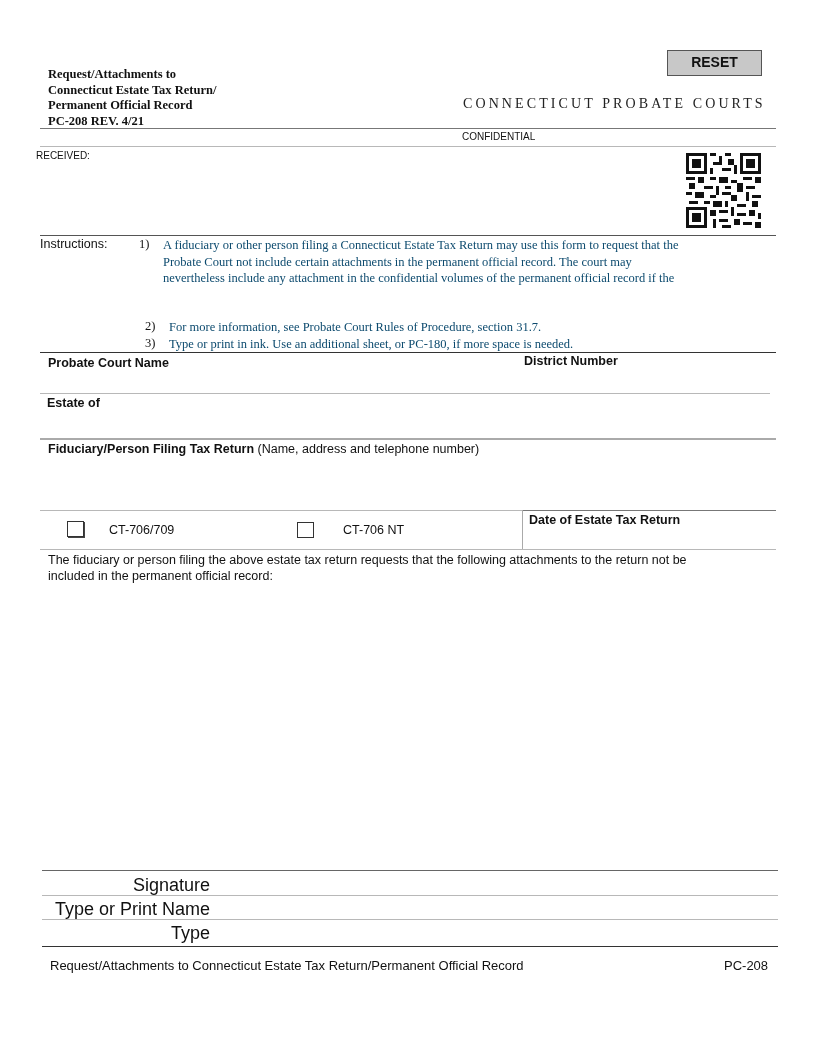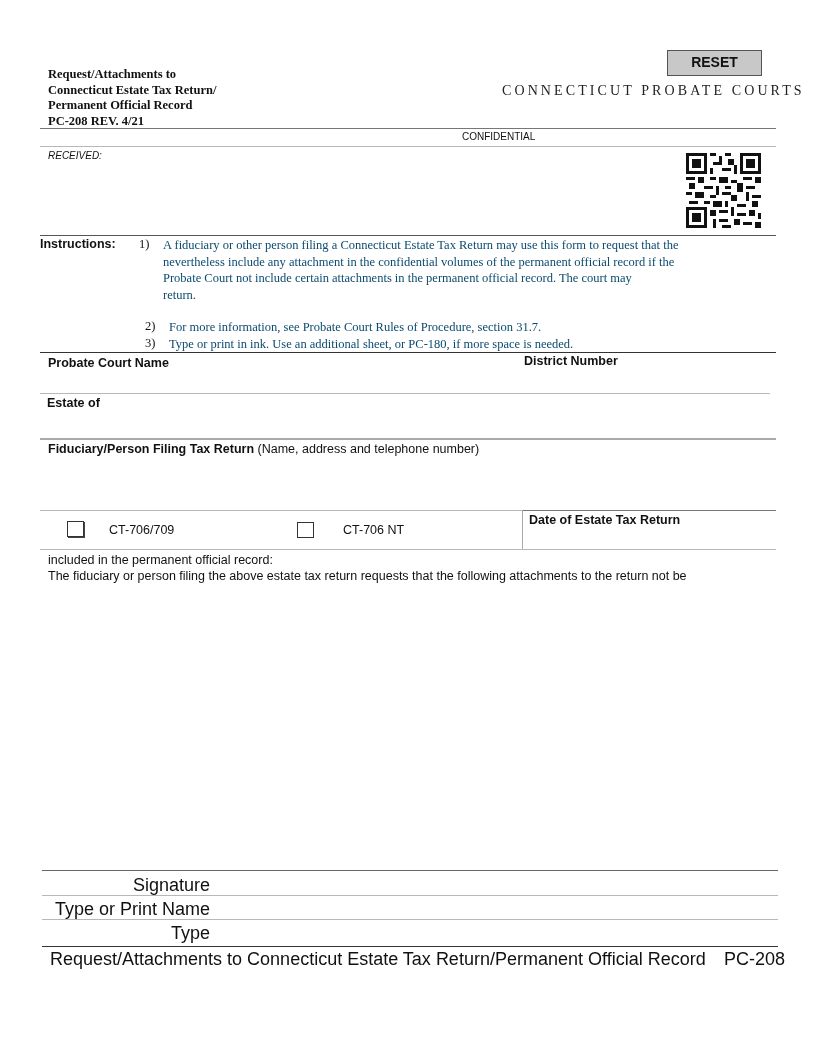--- a/index.html
+++ b/index.html
@@ -4,45 +4,45 @@
 <style>
   * { box-sizing: border-box; margin: 0; padding: 0; }
   html, body { width: 816px; height: 1056px; background: #ffffff; overflow: hidden; }
   body { position: relative; font-family: "Liberation Sans", sans-serif; color: #111; }
   .abs { position: absolute; }
 
   .form-title { left: 48px; top: 67px; font-size: 12.5px; font-weight: bold; line-height: 15.5px; font-family: Liberation Serif, serif; }
 
   .reset-btn { left: 667px; top: 50px; width: 95px; height: 26px; background: #c8c8c8; border: 1px solid #555;
     font-size: 14px; font-weight: bold; text-align: center; line-height: 22px; color: #111; cursor: pointer; }
-  .court-name { left: 463px; top: 83px; font-family: "Liberation Serif", serif; font-size: 14px; letter-spacing: 3.1px; color: #222; margin-left: 39px; }
+  .court-name { left: 463px; top: 96px; font-family: "Liberation Serif", serif; font-size: 14px; letter-spacing: 3.1px; color: #222; }
 
   .hline { position: absolute; height: 0; border-top: 1px solid #555; }
   .hline.light { border-top-color: #b8b8b8; }
   .hline.mid { border-top-color: #888; }
 
   .confidential { left: 462px; top: 131px; font-size: 10px; }
-  .received { left: 48px; top: 150px; font-size: 10px; font-style: italic; }
+  .received { left: 36px; top: 150px; font-size: 10px; }
 
   .qr { left: 686px; top: 153px; width: 75px; height: 75px; }
 
-  .instr-label { left: 40px; top: 237px; font-size: 12.5px; font-weight: bold; text-align: center; }
+  .instr-label { left: 40px; top: 237px; font-size: 12.5px; font-weight: normal; text-align: center; }
   .instr { font-family: "Liberation Serif", serif; font-size: 12.5px; line-height: 16.5px; color: #0c4a6e; }
   .instr-num { font-family: "Liberation Serif", serif; font-size: 12.5px; }
 
   .label-b { font-size: 12.5px; font-weight: bold; }
   .label-n { font-size: 12.5px; }
   .vline { position: absolute; width: 0; border-left: 1px solid #aaa; }
 
   .checkbox { position: absolute; width: 17px; height: 16px; border: 1px solid #333; background: #fff; cursor: pointer; }
   .checkbox.shadow { box-shadow: 1px 1px 0 #444; }
 
   .field { position: absolute; background: transparent; }
   .sig-label { font-size: 18px; text-align: right; width: 170px; }
-  .footer { font-size: 18px; }
+  .footer { font-size: 13px; margin-top: 9px; }
 </style>
 </head>
 <body>
 
 <div class="abs form-title">
   <div>Request/Attachments to</div>
   <div>Connecticut Estate Tax Return/</div>
   <div>Permanent Official Record</div>
   <div><span style="font-weight:bold;">PC-208 REV. </span><span style="font-weight:bold;">4/21</span></div>
 </div>
@@ -121,23 +121,22 @@
       <rect x="23" y="23" width="2" height="2"></rect>
   </g>
 </svg>
 
 <div class="hline" style="left:40px; top:235px; width:736px;"></div>
 <div class="abs instr-label">Instructions:</div>
 
 <div class="abs instr-num" style="left:139px; top:237px;">1)</div>
 <div class="abs instr" style="left:163px; top:237px; width:610px;">
   <div>A fiduciary or other person filing a Connecticut Estate Tax Return may use this form to request that the</div>
+  <div>Probate Court not include certain attachments in the permanent official record.  The court may</div>
   <div>nevertheless include any attachment in the confidential volumes of the permanent official record if the</div>
-  <div>Probate Court not include certain attachments in the permanent official record.  The court may</div>
-  <div>return.</div>
 </div>
 <div class="abs instr-num" style="left:145px; top:319px;">2)</div>
 <div class="abs instr" style="left:169px; top:319px;">For more information, see Probate Court Rules of Procedure, section 31.7.</div>
 <div class="abs instr-num" style="left:145px; top:336px;">3)</div>
 <div class="abs instr" style="left:169px; top:336px;">Type or print in ink. Use an additional sheet, or PC-180, if more space is needed.</div>
 
 <div class="hline" style="left:40px; top:352px; width:736px; border-top-color:#333;"></div>
 <div class="abs label-b" style="left:48px; top:356px;">Probate Court Name</div>
 <div class="field" style="left:44px; top:372px; width:470px; height:20px;"></div>
 <div class="abs label-b" style="left:524px; top:354px;">District Number</div>
@@ -158,22 +157,22 @@
 <div class="checkbox shadow" style="left:67px; top:521px;"></div>
 <div class="abs label-n" style="left:109px; top:523px;">CT-706/709</div>
 <div class="checkbox" style="left:297px; top:522px;"></div>
 <div class="abs label-n" style="left:343px; top:523px;">CT-706 NT</div>
 
 <div class="abs label-b" style="left:529px; top:513px;">Date of Estate Tax Return</div>
 <div class="field" style="left:526px; top:530px; width:248px; height:18px;"></div>
 
 <div class="hline light" style="left:40px; top:549px; width:736px;"></div>
 <div class="abs label-n" style="left:48px; top:552px; line-height:16px;">
+  <div>The fiduciary or person filing the above estate tax return requests that the following attachments to the return not be</div>
   <div>included in the permanent official record:</div>
-  <div>The fiduciary or person filing the above estate tax return requests that the following attachments to the return not be</div>
 </div>
 <div class="field" style="left:44px; top:590px; width:732px; height:275px;"></div>
 
 <div class="hline" style="left:42px; top:870px; width:736px; border-top-color:#666;"></div>
 <div class="abs sig-label" style="left:40px; top:875px;">Signature</div>
 <div class="field" style="left:216px; top:872px; width:560px; height:22px;"></div>
 <div class="hline light" style="left:42px; top:895px; width:736px;"></div>
 <div class="abs sig-label" style="left:40px; top:899px;">Type or Print Name</div>
 <div class="field" style="left:216px; top:896px; width:560px; height:22px;"></div>
 <div class="hline light" style="left:42px; top:919px; width:736px;"></div>

